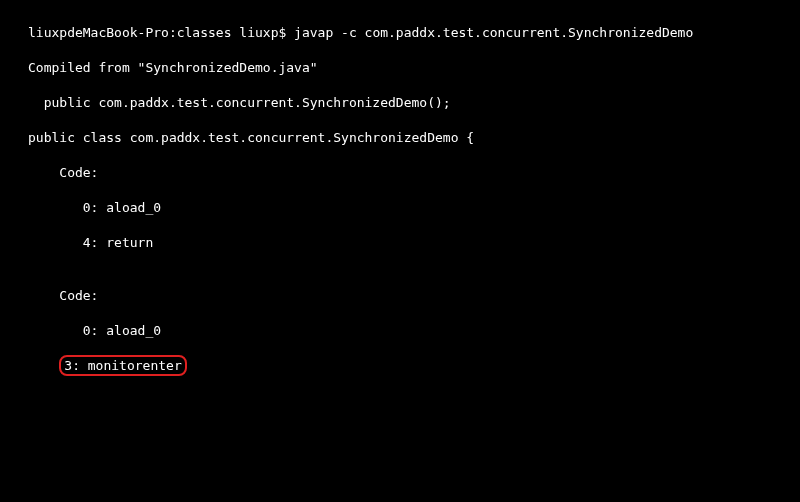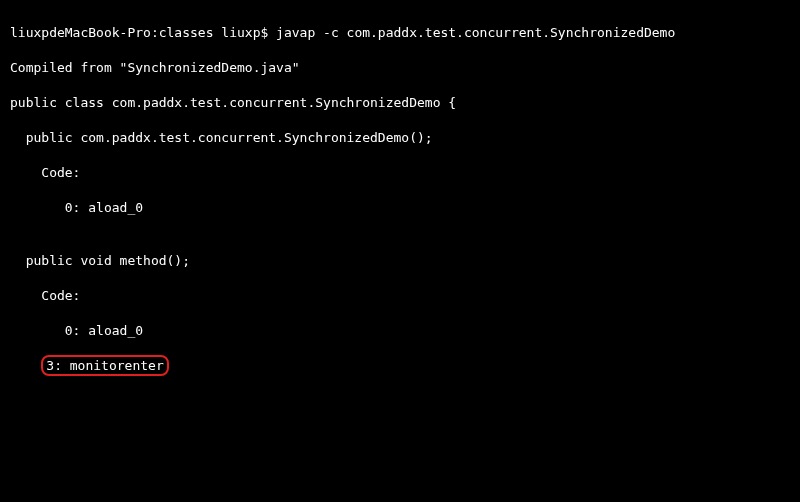--- a/index.html
+++ b/index.html
@@ -1,32 +1,32 @@
 <!DOCTYPE html>
 <html><head>
 <meta charset="utf-8">
 <style>
   html,body{margin:0;padding:0;width:800px;height:502px;background:#fff;overflow:hidden;font-family:Menlo,Monaco,Consolas,monospace}
-  .term{background:#000;color:#fff;width:800px;height:502px;box-sizing:border-box;padding:6px 10px;font-size:13px;line-height:1.35;white-space:pre}
+  .term{background:#000;color:#fff;width:800px;height:502px;box-sizing:border-box;padding:6px 28px;font-size:13px;line-height:1.35;white-space:pre}
   .line{display:block}
   .hl{display:inline-block;border:2px solid #e02020;border-radius:8px;padding:0 3px;margin:-2px 0}
   .cmt{display:inline-block}
 </style>
 </head>
 <body>
 
 <div class="term">
 <span class="line"><span>liuxpdeMacBook-Pro:classes liuxp$ </span><span>javap -c com.paddx.test.concurrent.SynchronizedDemo</span></span>
 <span class="line">Compiled from "SynchronizedDemo.java"</span>
+<span class="line">  public com.paddx.test.concurrent.SynchronizedDemo();</span>
 <span class="line">public class com.paddx.test.concurrent.SynchronizedDemo {</span>
-<span class="line">  public com.paddx.test.concurrent.SynchronizedDemo();</span>
 <span class="line">    Code:</span>
 <span class="line">       0: aload_0</span>
+<span class="line">       4: return</span>
 <span class="line"></span>
-<span class="line">  public void method();</span>
 <span class="line">    Code:</span>
 <span class="line">       0: aload_0</span>
 <span class="line">    <span class="hl">3: monitorenter</span></span>
 
 
 
 
 
 
 

